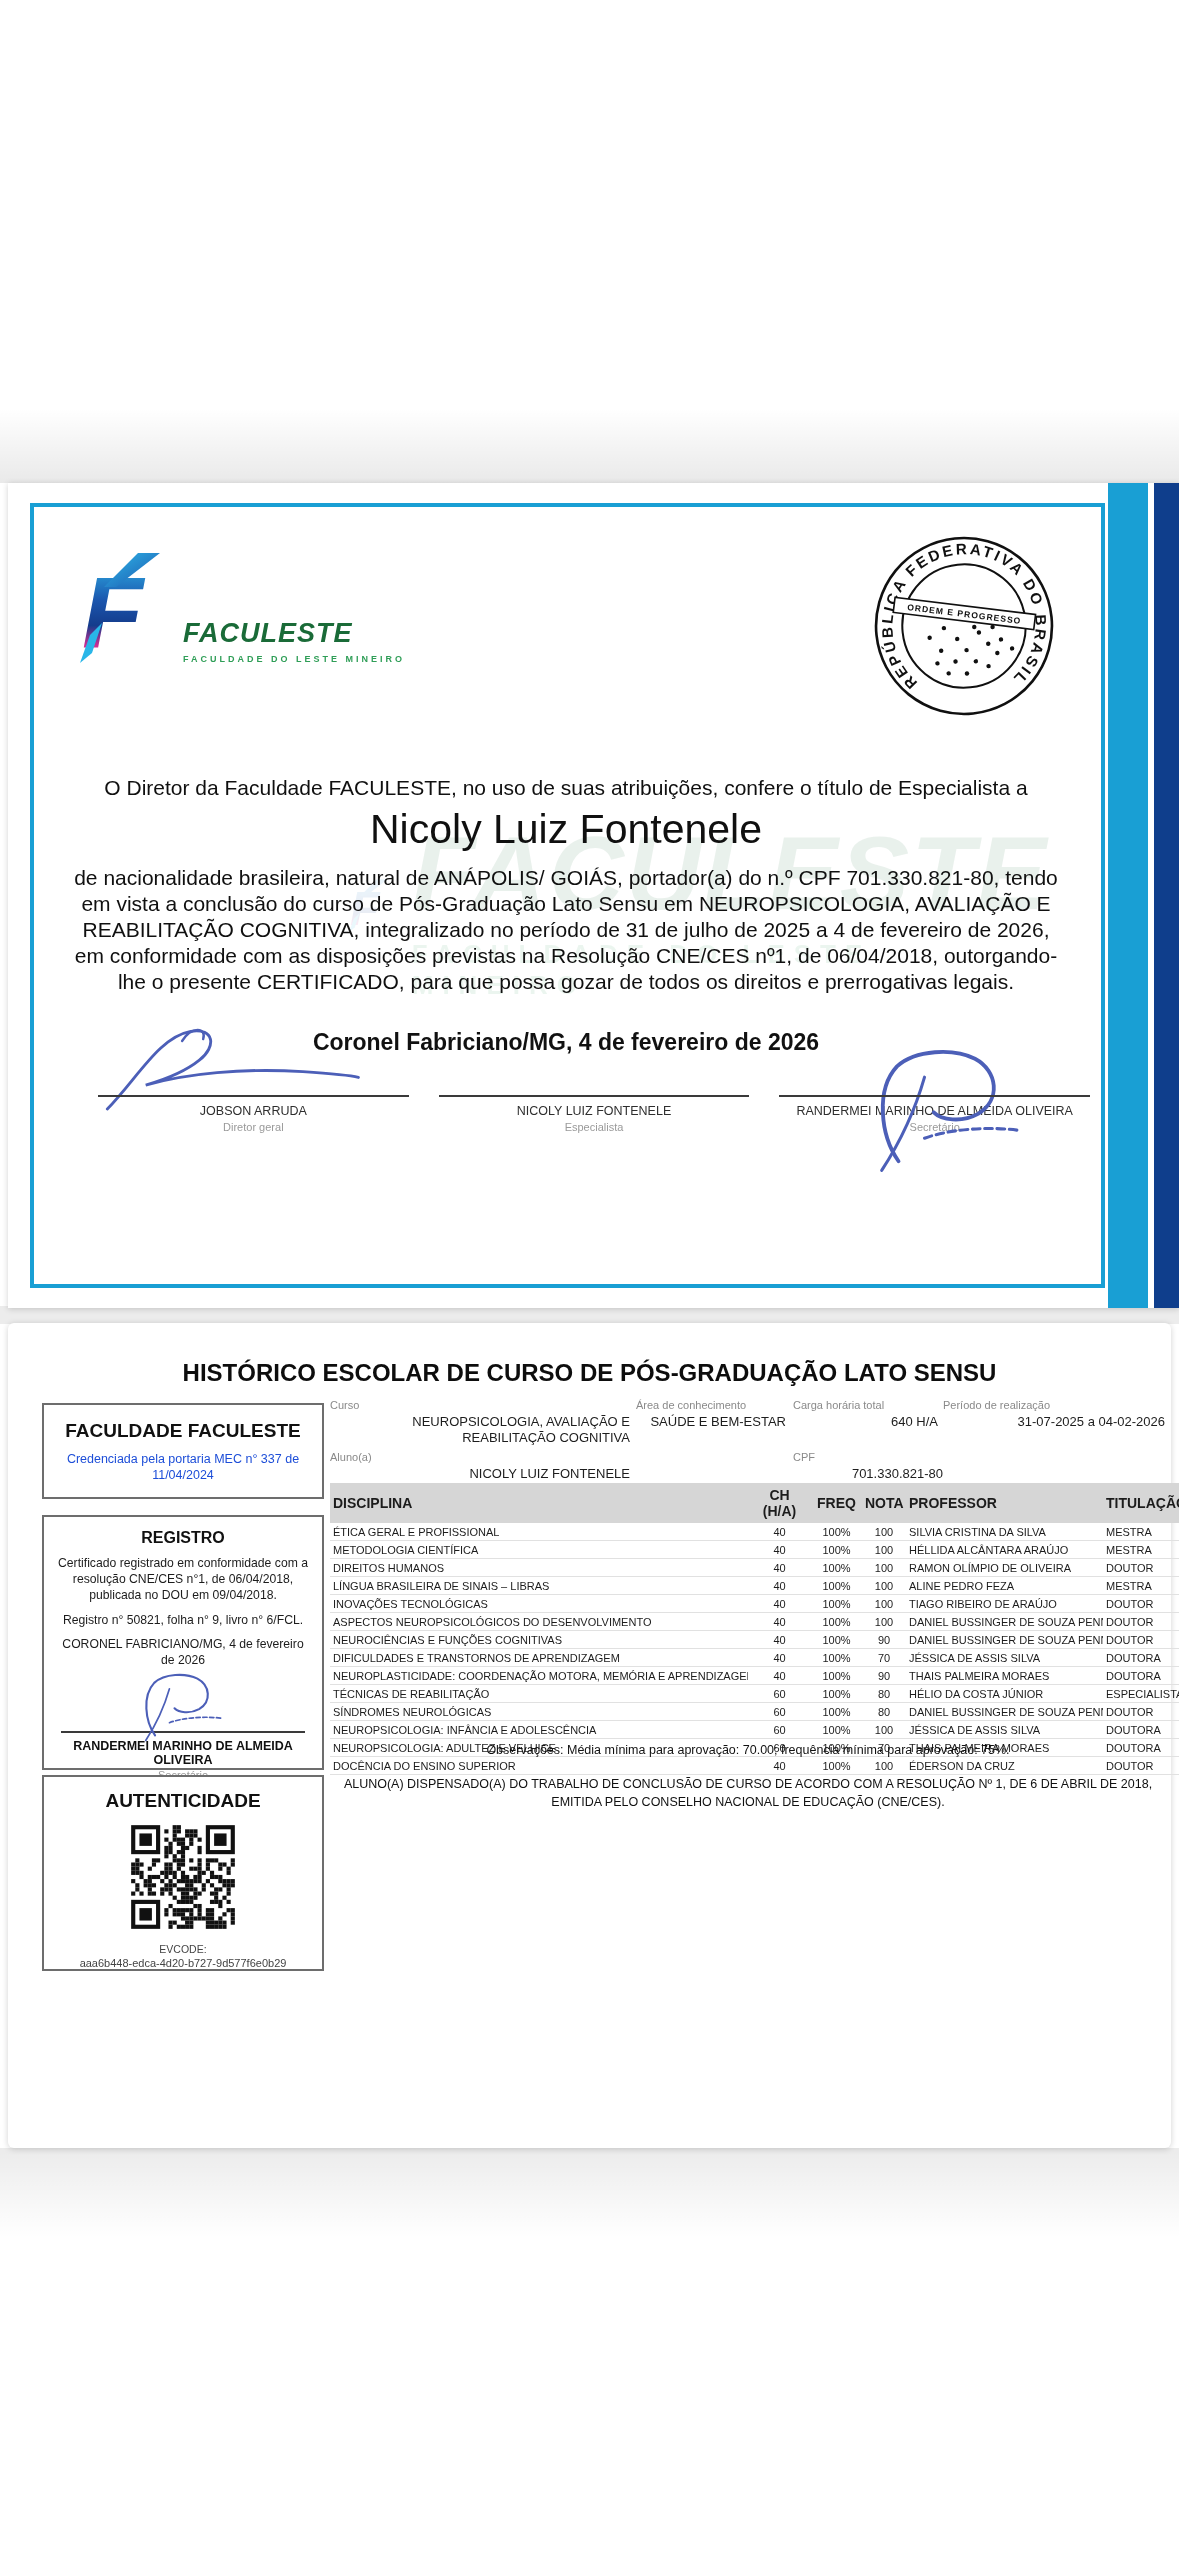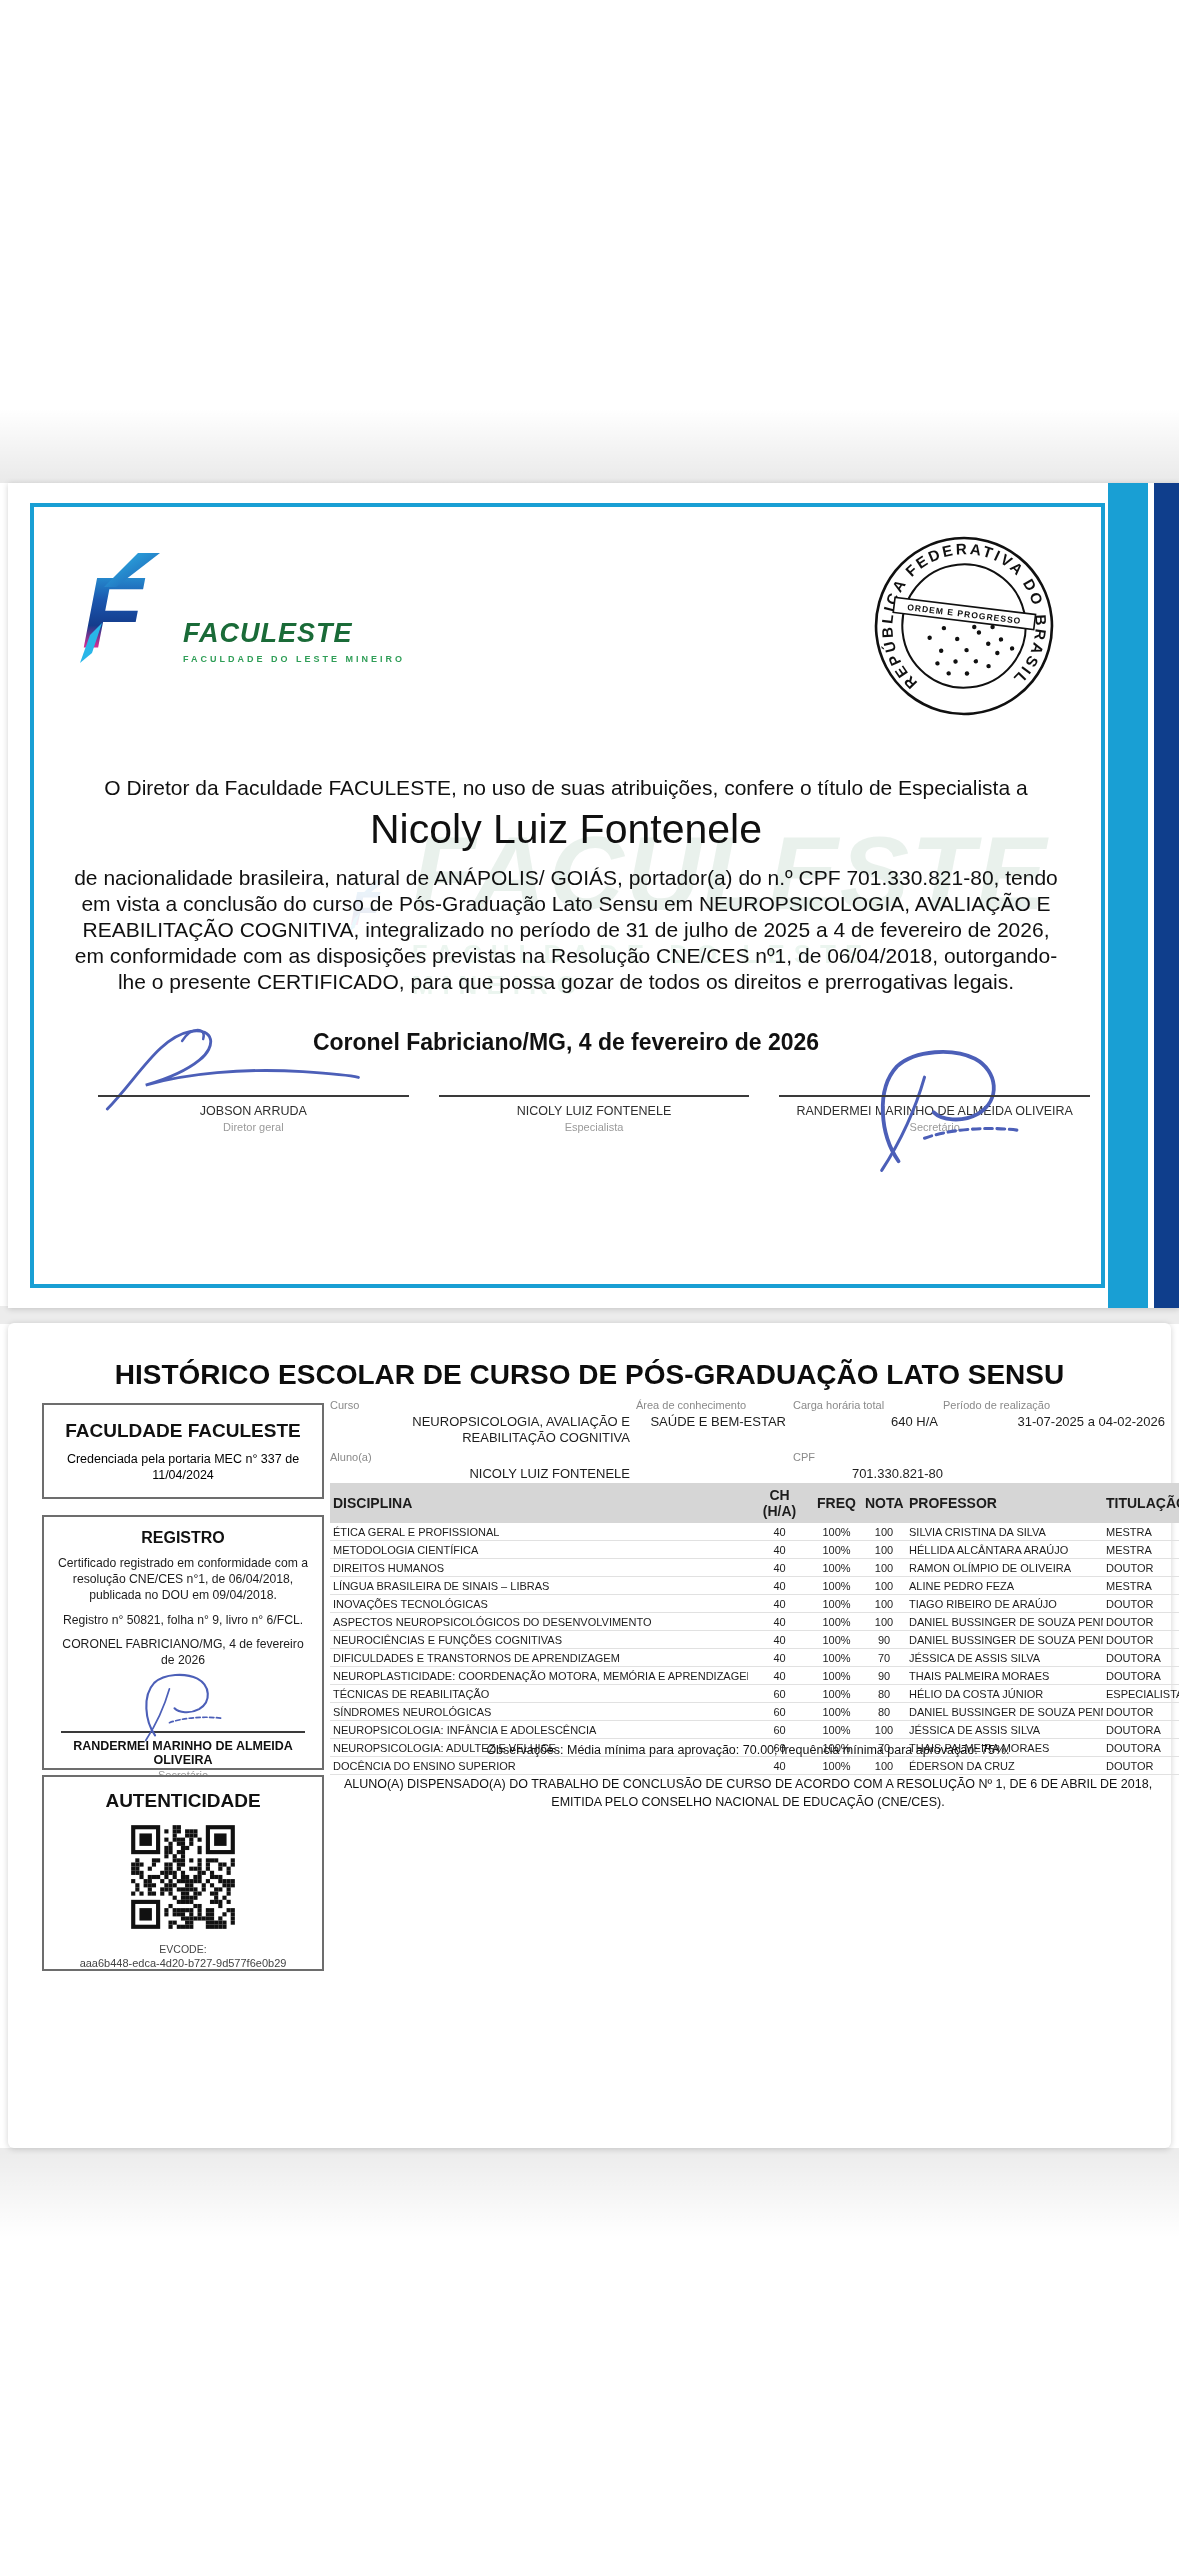--- a/index.html
+++ b/index.html
@@ -43,26 +43,26 @@
   .cert-sigs{position:absolute;left:90px;top:612px;width:992px;display:flex;gap:30px;}
   .sig-col{flex:1;text-align:center;position:relative;}
   .sig-line{border-top:2px solid #3a3a3a;position:relative;}
   .sig-name{font-size:12.5px;color:#2e2e2e;margin-top:7px;}
   .sig-role{font-size:11px;color:#9a9a9a;margin-top:3px;}
   .scribble{position:absolute;pointer-events:none;}
   .scr1{left:0;bottom:0;}
   .scr3{left:55px;bottom:-42px;}
 
   
-  .h-title{position:absolute;left:0;top:36px;width:100%;text-align:center;font-size:28px;font-weight:bold;color:#0d0d0d;}
+  .h-title{position:absolute;left:0;top:36px;width:100%;text-align:center;font-size:24px;font-weight:bold;color:#0d0d0d;}
 
   .lbox{position:absolute;left:34px;width:282px;border:2px solid #6d6d6d;box-sizing:border-box;text-align:center;background:#fff;}
   .lbox1{top:80px;height:96px;}
   .lb1-name{font-size:19px;font-weight:bold;margin-top:15px;}
-  .lb1-acc{font-size:12.5px;color:#000000;margin:9px 16px 0;line-height:1.3;text-align:center;}
+  .lb1-acc{font-size:12.5px;color:#1d4ed8;margin:9px 16px 0;line-height:1.3;text-align:center;}
   .lbox2{top:192px;height:255px;}
   .lb2-title{font-size:16px;font-weight:bold;margin-top:12px;}
   .lb2-p{font-size:12.2px;color:#1c1c1c;margin:9px 12px 0;line-height:1.3;}
   .lb2-sig{margin:0 auto;display:block;height:72px;margin-top:2px;}
   .lb2-line{border-top:2px solid #3a3a3a;width:88%;margin:-12px auto 0;}
   .lb2-name{font-size:12.5px;font-weight:bold;margin-top:6px;padding:0 10px;}
   .lb2-role{font-size:11px;color:#9a9a9a;margin-top:2px;}
   .lbox3{top:452px;height:196px;}
   .lb3-title{font-size:19px;font-weight:bold;margin-top:13px;}
   .lb3-qr{margin-top:9px;}

